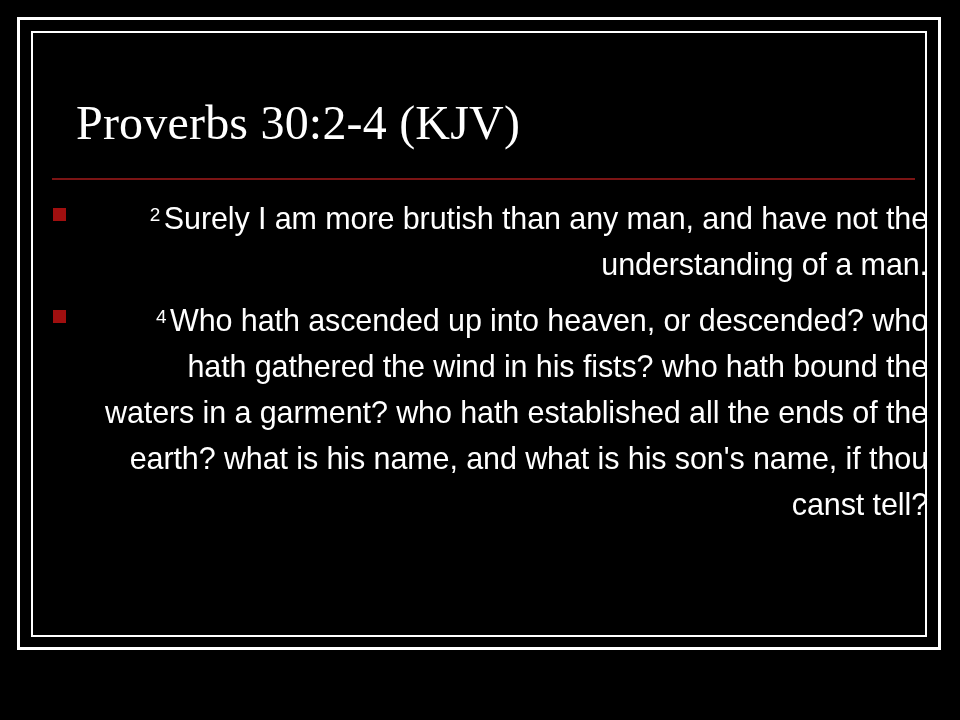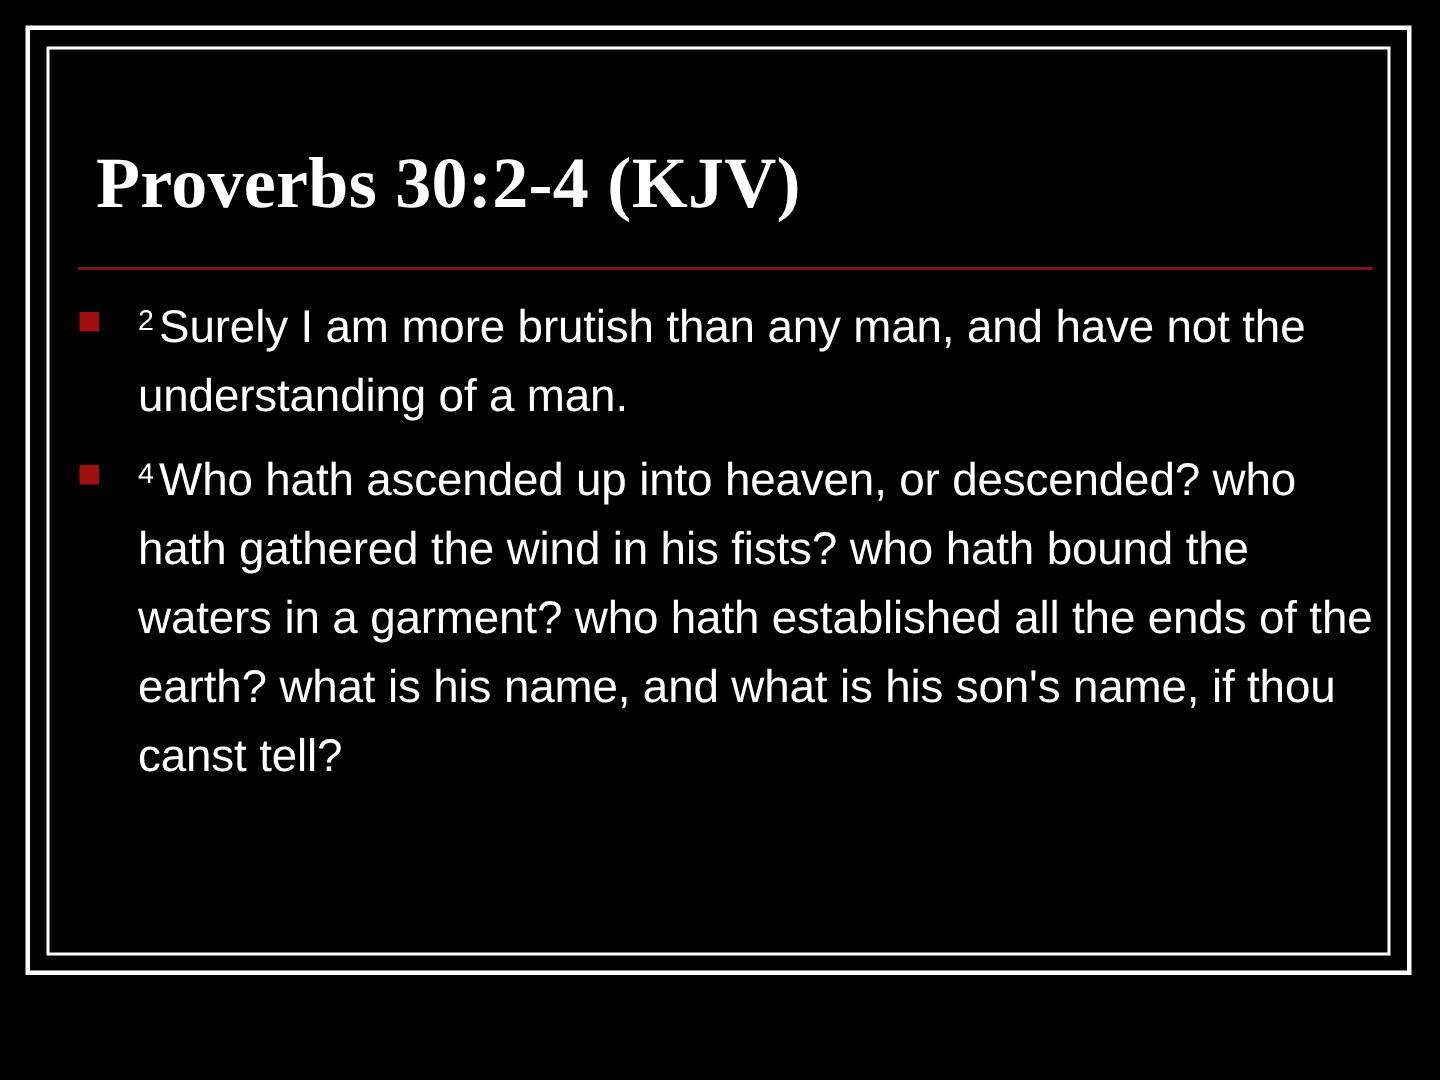--- a/index.html
+++ b/index.html
@@ -37,25 +37,25 @@
     width: 896px;
     height: 606px;
     border: 2px solid #ffffff;
     box-sizing: border-box;
     pointer-events: none;
   }
 
   
   #title {
     position: absolute;
-    left: 64px;
+    left: 76px;
     top: 96px;
     width: 840px;
     font-family: "Liberation Serif", serif;
-    font-weight: bold;
+    font-weight: normal;
     font-size: 48px;
     line-height: 1.12;
     color: #ffffff;
     letter-spacing: 0.2px;
     white-space: nowrap;
   }
 
   
   #title-rule {
     position: absolute;
@@ -76,20 +76,21 @@
 
   .bullet-item {
     position: relative;
     padding-left: 40px;
     margin-bottom: 7px;
     color: #ffffff;
     font-size: 30.5px;
     line-height: 46px;
     font-weight: normal;
     letter-spacing: -0.1px;
+    text-align: right;
   }
 
   .bullet-marker {
     position: absolute;
     left: 1px;
     top: 16px;
     width: 13px;
     height: 13px;
     background: #a00f0f;
   }

